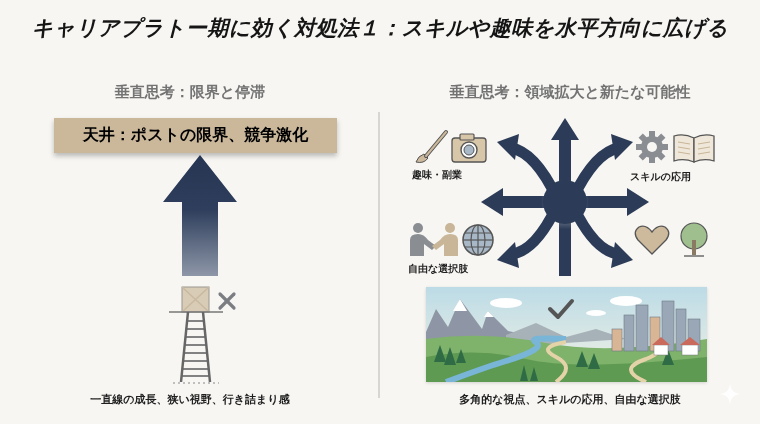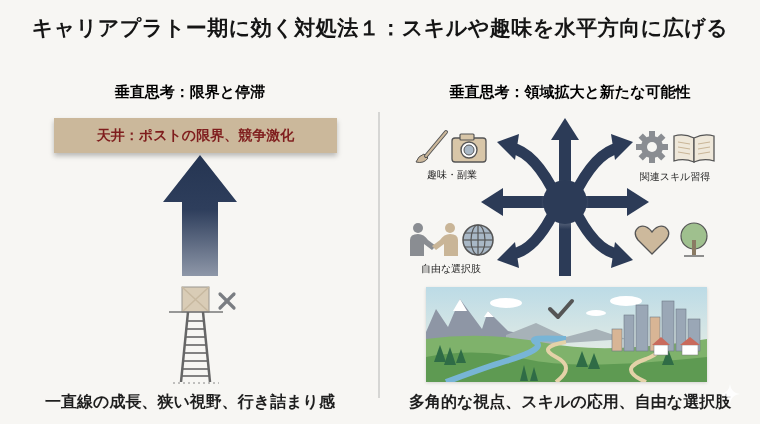--- a/index.html
+++ b/index.html
@@ -6,46 +6,46 @@
   html, body { width: 760px; height: 424px; overflow: hidden; }
   body {
     background: #f7f6f3;
     font-family: "DejaVu Sans", "Liberation Sans", sans-serif;
     color: #1b1b1b;
     position: relative;
   }
   .abs { position: absolute; }
   .title {
     left: 0; top: 14px; width: 760px; text-align: center;
-    font-size: 21px; font-weight: bold; letter-spacing: 0.5px; color: #151515;
+    font-size: 21px; font-weight: bold; letter-spacing: 0.5px; color: #151515; font-style: italic;
   }
   .col-head {
-    font-size: 15px; font-weight: bold; text-align: center; color: #000000;
+    font-size: 15px; font-weight: bold; text-align: center; color: #737373;
   }
   .left-head { left: 0; width: 380px; top: 83px; }
   .right-head { left: 380px; width: 380px; top: 83px; }
 
   .ceiling {
     left: 54px; top: 118px; width: 283px; height: 35px;
     background: #cbb89b;
     box-shadow: 0 3px 5px rgba(0,0,0,0.25);
     display: flex; align-items: center; justify-content: center;
-    font-size: 14px; font-weight: bold; color: #7f1d1d;
+    font-size: 16px; font-weight: bold; color: #000000;
   }
   .divider {
     left: 378px; top: 112px; width: 2px; height: 286px; background: #d6d6d4;
   }
   .caption {
-    font-size: 16px; font-weight: bold; color: #1e1e1e; text-align: center;
+    font-size: 11px; font-weight: bold; color: #1e1e1e; text-align: center;
   }
   .left-caption { left: 0; width: 380px; top: 392px; }
   .right-caption { left: 380px; width: 380px; top: 392px; }
 
   .node-label {
-    font-size: 10px; font-weight: normal; color: #1e1e1e; text-align: center; white-space: nowrap;
+    font-size: 10px; font-weight: bold; color: #1e1e1e; text-align: left; white-space: nowrap;
   }
   .landscape {
     left: 426px; top: 287px; width: 281px; height: 95px;
     box-shadow: 0 1px 3px rgba(0,0,0,0.15);
     overflow: hidden;
   }
   .sparkle { left: 718px; top: 382px; }
 </style>
 </head>
 <body>
@@ -187,21 +187,21 @@
       <g stroke="#c9b597" stroke-width="1">
           <line x1="48" y1="12" x2="60" y2="14"></line>
           <line x1="48" y1="17" x2="60" y2="19"></line>
           <line x1="48" y1="22" x2="60" y2="24"></line>
           <line x1="68" y1="14" x2="80" y2="12"></line>
           <line x1="68" y1="19" x2="80" y2="17"></line>
           <line x1="68" y1="24" x2="80" y2="22"></line>
         </g>
     </g>
   </svg>
-  <div class="node-label">関連スキル習得</div>
+  <div class="node-label">スキルの応用</div>
 </div>
 
 <div class="abs" style="left:408px; top:222px; width:86px;">
   <svg width="86" height="36">
     <g>
       <circle cx="10" cy="6" r="5" fill="#8a8d92"></circle>
       <path d="M2,34 L2,18 Q2,12 10,12 Q16,12 20,18 L28,24 L24,28 L16,22 L16,34 Z" fill="#8a8d92"></path>
       <circle cx="42" cy="6" r="5" fill="#c9b597"></circle>
       <path d="M50,34 L50,18 Q50,12 42,12 Q36,12 32,18 L24,24 L28,28 L36,22 L36,34 Z" fill="#c9b597"></path>
     </g>

